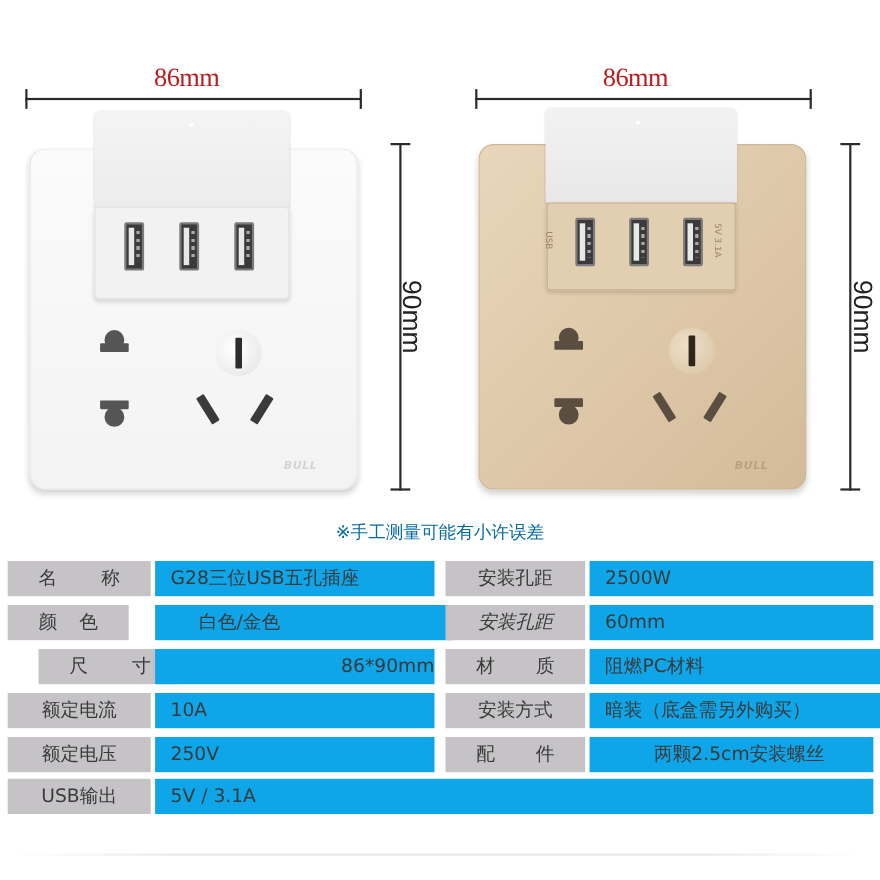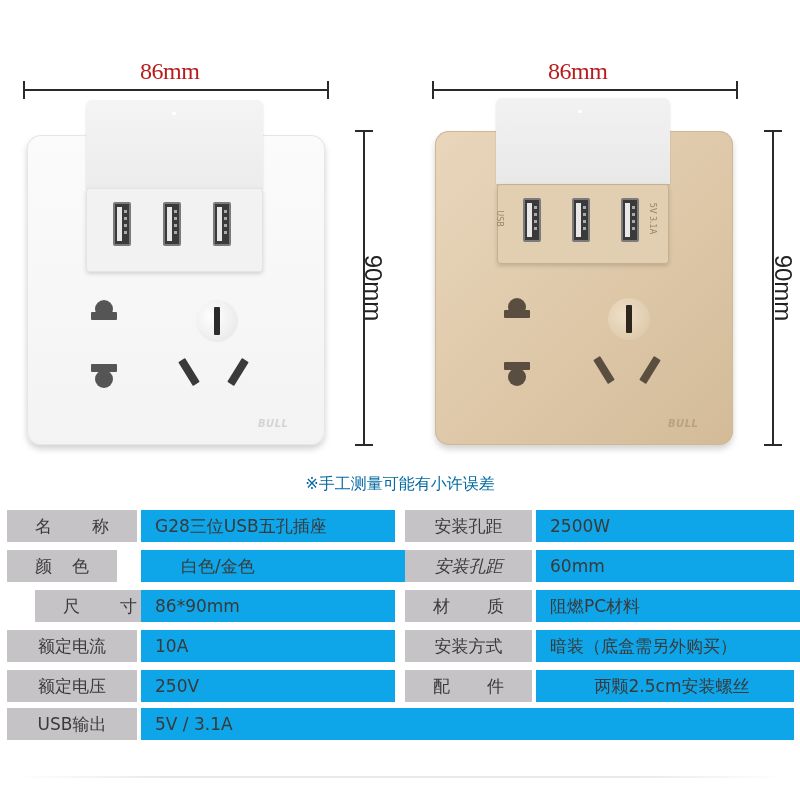--- a/index.html
+++ b/index.html
@@ -125,21 +125,21 @@
   <div class="row" style="left:7px;top:510px;width:254px;">
     <div class="lab spread" style="left:0;width:130px;">名称</div>
     <div class="val" style="left:134px;width:254px;">G28三位USB五孔插座</div>
   </div>
   <div class="row" style="left:7px;top:550px;">
     <div class="lab spread" style="left:0;width:110px;">颜色</div>
     <div class="val" style="left:134px;width:270px;padding-left:40px;">白色/金色</div>
   </div>
   <div class="row" style="left:7px;top:590px;">
     <div class="lab spread" style="left:0;width:130px;margin-left:28px;">尺寸</div>
-    <div class="val" style="left:134px;width:254px;">86*90mm</div>
+    <div class="val" style="left:134px;width:254px;text-align:right;">86*90mm</div>
   </div>
   <div class="row" style="left:7px;top:630px;">
     <div class="lab" style="left:0;width:130px;">额定电流</div>
     <div class="val" style="left:134px;width:254px;">10A</div>
   </div>
   <div class="row" style="left:7px;top:670px;">
     <div class="lab" style="left:0;width:130px;">额定电压</div>
     <div class="val" style="left:134px;width:254px;">250V</div>
   </div>
 

